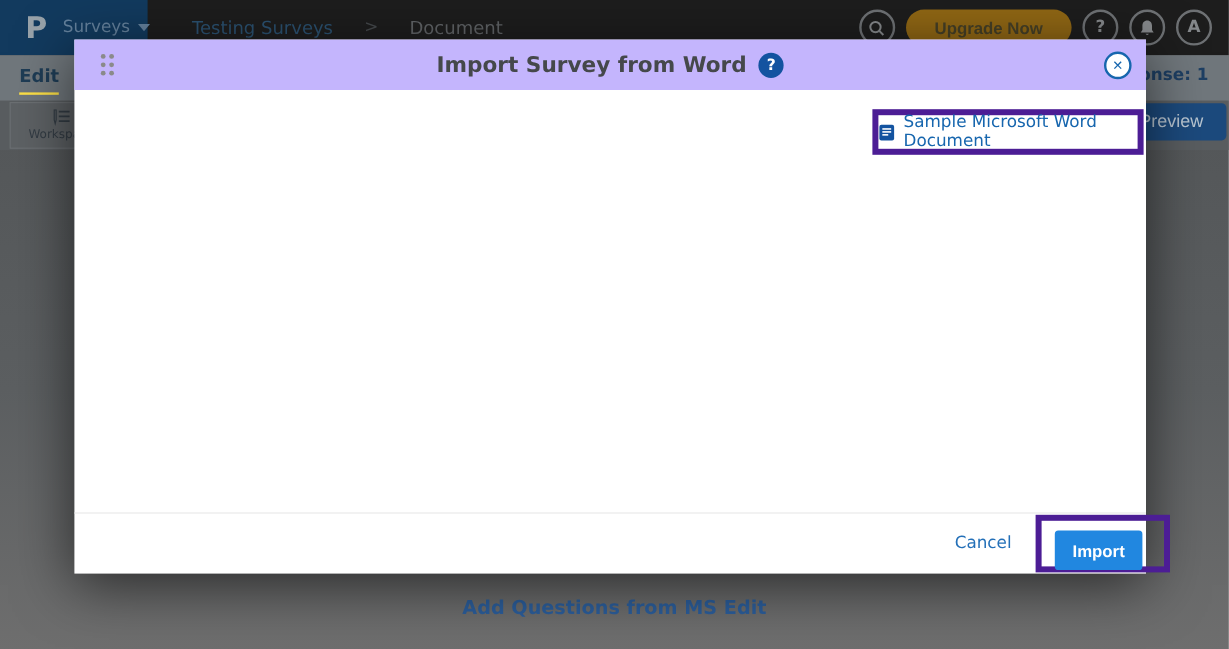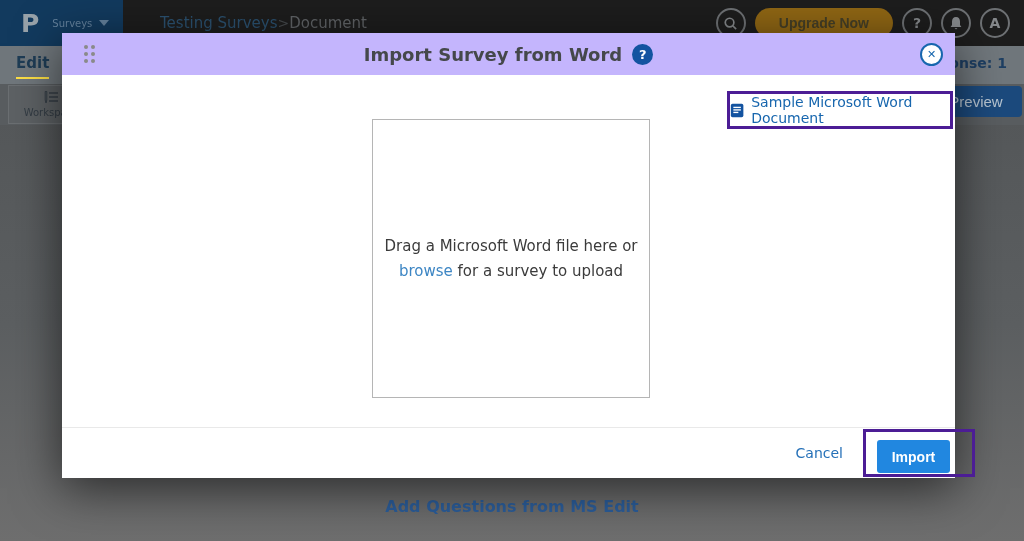--- a/index.html
+++ b/index.html
@@ -5,23 +5,23 @@
   * { margin:0; padding:0; box-sizing:border-box; }
   html,body { width:1024px; height:541px; }
   body { font-family:"DejaVu Sans","Liberation Sans",sans-serif; }
   .stage { position:relative; width:1024px; height:541px; overflow:hidden; background:linear-gradient(180deg,#515456 0%,#5c5f61 60%,#6e6e6e 100%); }
 
   
   .topbar { position:absolute; left:0; top:0; width:1024px; height:46px; background:#1d1d1d; z-index:1; }
   .topbar-left { position:absolute; left:0; top:0; width:123px; height:46px; background:#123a5e; display:flex; align-items:center; }
   .logo { font-size:25px; font-weight:bold; color:#98a2a9; margin-left:21px; line-height:1; }
   .nav-surveys { display:flex; align-items:center; gap:7px; margin-left:13px; cursor:pointer; }
-  .nav-surveys span { font-size:10px; color:#64819c; }
+  .nav-surveys span { font-size:14px; color:#64819c; }
   .caret { width:0; height:0; border-left:5px solid transparent; border-right:5px solid transparent; border-top:6px solid #64819c; }
-  .breadcrumb { position:absolute; left:160px; top:0; height:46px; display:flex; align-items:center; gap:0;justify-content:center; }
+  .breadcrumb { position:absolute; left:160px; top:0; height:46px; display:flex; align-items:center; gap:26px;justify-content:center; }
   .bc-parent { font-size:15px; color:#2b5170; }
   .bc-sep { font-size:14px; color:#45494c; }
   .bc-current { font-size:15px; color:#606366; }
   .topbar-right { position:absolute; right:14px; top:0; height:46px; display:flex; align-items:center; gap:9px; }
   .circle-btn { width:30px; height:30px; border-radius:50%; border:2px solid #6e7174; display:flex; align-items:center; justify-content:center; color:#85888b; font-size:14px; font-weight:bold; background:transparent; }
   .upgrade-btn { height:30px; padding:0 24px; border-radius:15px; background:#8f6614; color:#453f26; font-size:14px; font-weight:bold; display:flex; align-items:center; border:none; }
 
   .subheader-row { position:absolute; left:0; top:46px; width:1024px; height:38px; background:#70777c; z-index:1; }
   .edit-tab { position:absolute; left:16px; top:8px; font-size:15px; font-weight:bold; color:#1e3c55; padding-bottom:5px; border-bottom:2px solid #fde047; }
   .response-count { position:absolute; right:17px; top:9px; font-size:14px; font-weight:bold; color:#1e3f63; }
@@ -35,21 +35,21 @@
 
   
   .modal { position:absolute; left:62px; top:33px; width:893px; height:445px; background:#ffffff; z-index:10; box-shadow:0 10px 45px rgba(0,0,0,0.6); }
   .modal-header { position:relative; height:42px; background:#c4b5fd; display:flex; align-items:center; justify-content:center; }
   .drag-handle { position:absolute; left:22px; top:12px; display:grid; grid-template-columns:4px 4px; grid-gap:3px; }
   .drag-handle i { width:4px; height:4px; border-radius:50%; background:#8a8a8a; }
   .modal-title { font-size:18px; font-weight:bold; color:#45484b; }
   .help-badge { width:21px; height:21px; border-radius:50%; background:#1353a0; color:#ffffff; font-size:13px; font-weight:bold; display:flex; align-items:center; justify-content:center; margin-left:10px; }
   .close-btn { position:absolute; right:12px; top:10px; width:23px; height:23px; border-radius:50%; border:2px solid #1766ae; background:#fff; color:#1766ae; font-size:11px; font-weight:bold; display:flex; align-items:center; justify-content:center; }
 
-  .annotation { border:3px solid #4c1d95; position:absolute; background:transparent; z-index:12; }
+  .annotation { border:5px solid #4c1d95; position:absolute; background:transparent; z-index:12; }
   .sample-box { left:665px; top:58px; width:226px; height:38px; display:flex; align-items:center; justify-content:center; gap:7px; }
   .sample-link { font-size:14px; color:#1766ae; cursor:pointer; }
 
   .dropzone { position:absolute; left:310px; top:86px; width:278px; height:279px; border:1px solid #b5b5b5; background:#fff; display:flex; align-items:center; justify-content:center; text-align:center; }
   .dz-text { font-size:15px; color:#3b3b3b; line-height:1.65; }
   .dz-browse { color:#3d86c4; cursor:pointer; }
 
   .footer-divider { position:absolute; left:0; right:0; top:394px; height:1px; background:#e9e9e9; }
   .cancel-link { position:absolute; right:112px; top:412px; font-size:14px; color:#2470b8; cursor:pointer;margin-left:29px; }
   .import-box { left:801px; top:396px; width:112px; height:48px; }
@@ -131,26 +131,20 @@
     <div class="annotation sample-box">
       <svg width="17" height="17" viewBox="0 0 17 17">
           <rect x="1" y="0.5" width="15" height="16" rx="2" fill="#1353a0"></rect>
           <rect x="4" y="4" width="9" height="1.6" fill="#ffffff"></rect>
           <rect x="4" y="7" width="9" height="1.6" fill="#ffffff"></rect>
           <rect x="4" y="10" width="6" height="1.6" fill="#ffffff"></rect>
         </svg>
       <span class="sample-link">Sample Microsoft Word Document</span>
     </div>
 
-    <div class="dropzone">
-      <div class="dz-text">
-        <span>Drag a Microsoft Word file here or</span><br>
-        <span class="dz-browse">browse</span><span> for a survey to upload</span>
-      </div>
-    </div>
 
     <div class="footer-divider"></div>
     <span class="cancel-link">Cancel</span>
     <div class="annotation import-box">
       <button class="import-btn">Import</button>
     </div>
   </div>
 
 </div>
 

